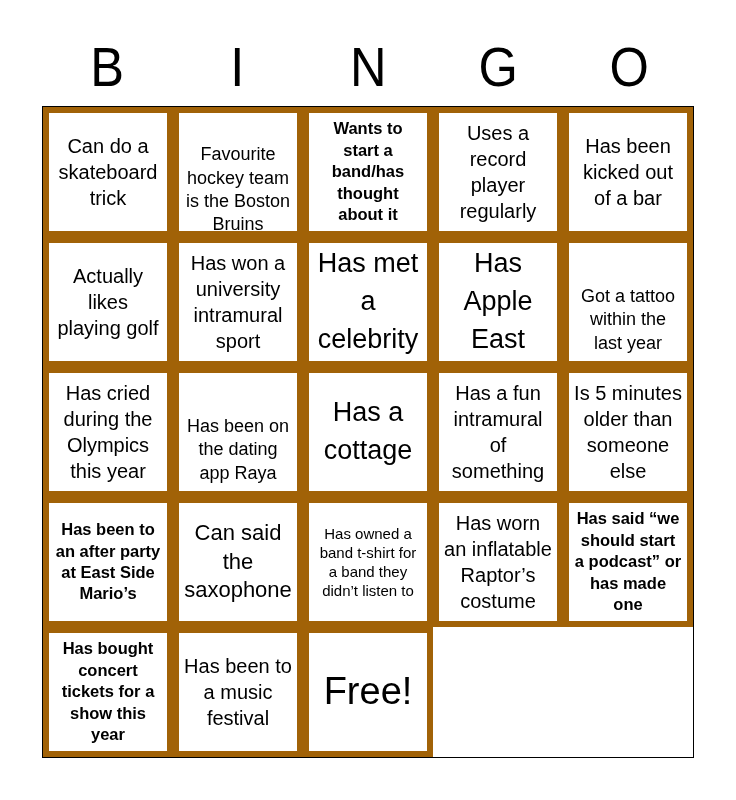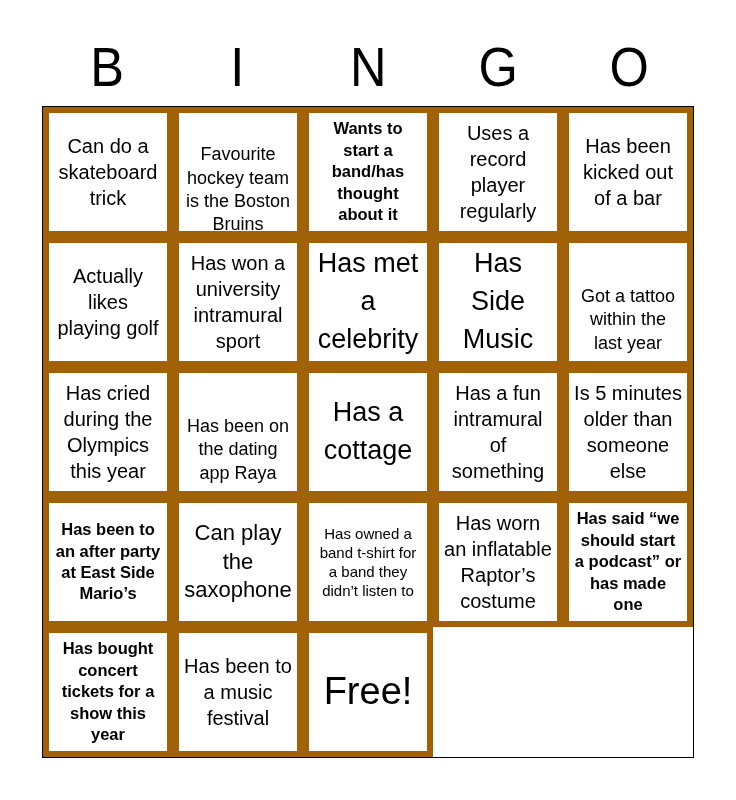--- a/index.html
+++ b/index.html
@@ -91,21 +91,21 @@
     <div class="cell">
         <span class="cell-text" data-size="l">Actually likes playing golf</span>
       </div>
     <div class="cell">
         <span class="cell-text" data-size="l">Has won a university intramural sport</span>
       </div>
     <div class="cell">
         <span class="cell-text" data-size="xxl">Has met a celebrity</span>
       </div>
     <div class="cell">
-        <span class="cell-text" data-size="xxl">Has Side Music</span>
+        <span class="cell-text" data-size="xxl">Has Apple East</span>
       </div>
     <div class="cell">
         <span class="cell-text" data-size="m">Got a tattoo within the last year</span>
       </div>
     <div class="cell">
         <span class="cell-text" data-size="l">Has cried during the Olympics this year</span>
       </div>
     <div class="cell">
         <span class="cell-text" data-size="m">Has been on the dating app Raya</span>
       </div>
@@ -115,21 +115,21 @@
     <div class="cell">
         <span class="cell-text" data-size="l">Has a fun intramural of something</span>
       </div>
     <div class="cell">
         <span class="cell-text" data-size="l">Is 5 minutes older than someone else</span>
       </div>
     <div class="cell">
         <span class="cell-text" data-size="s">Has been to an after party at East Side Mario’s</span>
       </div>
     <div class="cell">
-        <span class="cell-text" data-size="xl">Can play the saxophone</span>
+        <span class="cell-text" data-size="xl">Can said the saxophone</span>
       </div>
     <div class="cell">
         <span class="cell-text" data-size="xs">Has owned a band t-shirt for a band they didn’t listen to</span>
       </div>
     <div class="cell">
         <span class="cell-text" data-size="l">Has worn an inflatable Raptor’s costume</span>
       </div>
     <div class="cell">
         <span class="cell-text" data-size="s">Has said “we should start a podcast” or has made one</span>
       </div>

